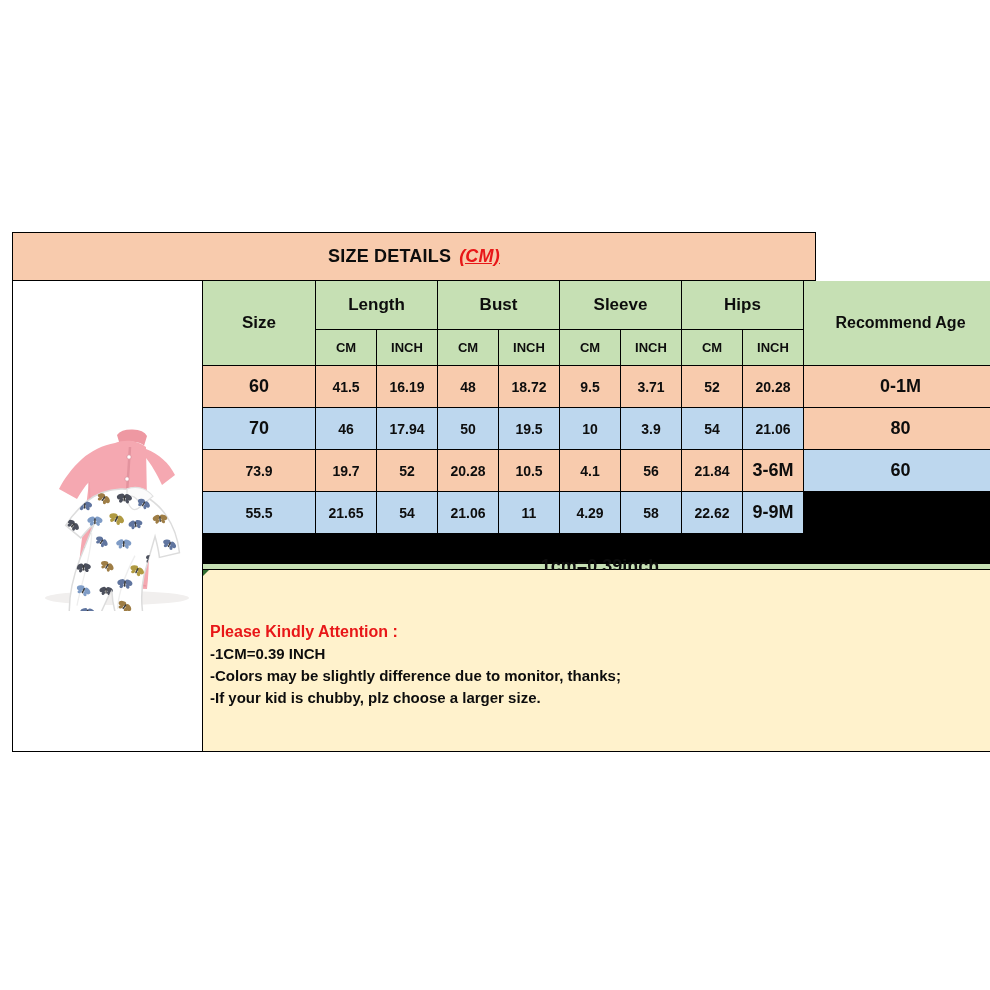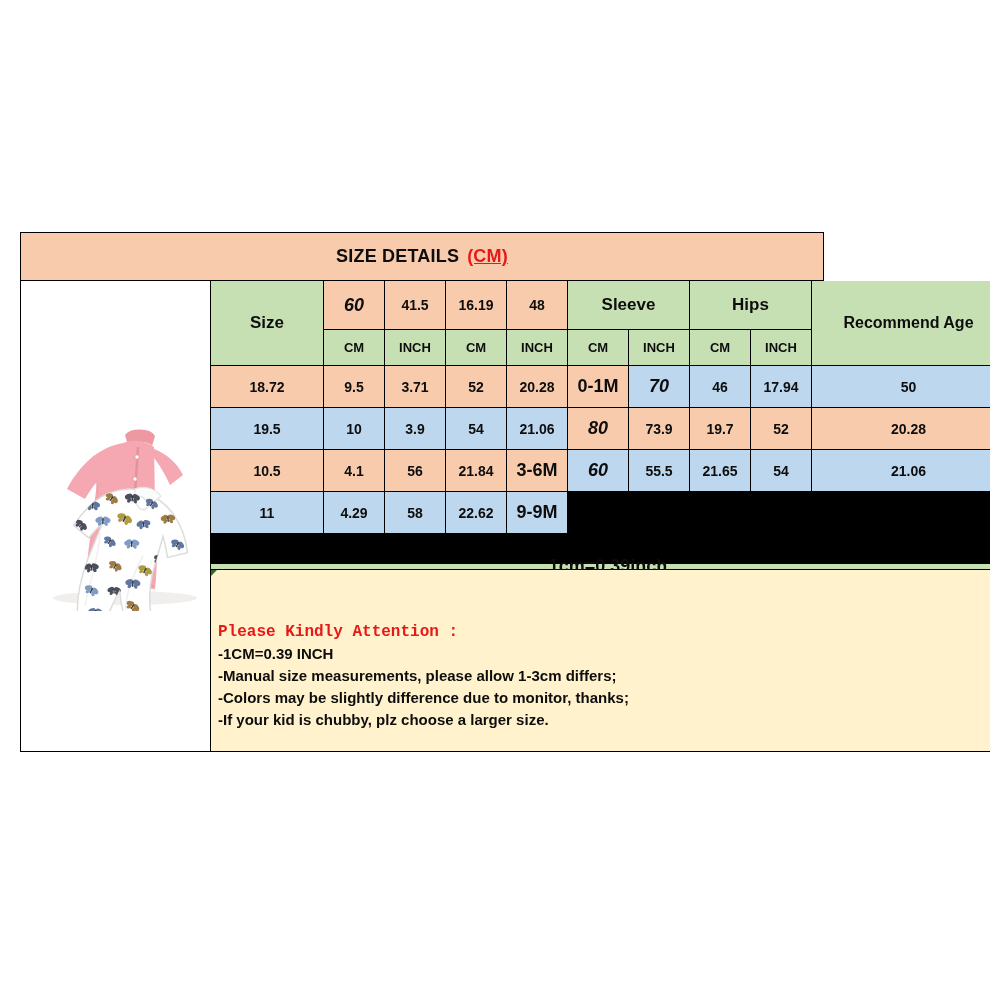--- a/index.html
+++ b/index.html
@@ -3,33 +3,33 @@
 <meta charset="utf-8">
 <style>
   * { box-sizing: border-box; margin: 0; padding: 0; }
   html, body { width: 990px; height: 990px; background: #ffffff; overflow: hidden; }
   body {
     font-family: "Liberation Sans", sans-serif;
     font-weight: 700;
     color: #0d0d0d;
     position: relative;
   }
-  .sheet { position: absolute; left: 20px; top: 232px; width: 804px; }
+  .sheet { position: absolute; left: 12px; top: 232px; width: 804px; }
 
   .title-bar {
     height: 49px;
     background: #F8CBAD;
     border: 1px solid #000;
     display: flex;
     align-items: center;
     justify-content: center;
     font-size: 18px;
     letter-spacing: .2px;
   }
-  .title-unit { color: #e81718; text-decoration: underline; margin-left: 8px; }
+  .title-unit { color: #e81718; text-decoration: underline; margin-left: 8px; font-style: italic; }
 
   .grid {
     display: grid;
     grid-template-columns: 189px 112px repeat(8, 60px) 193px;
     grid-template-rows: 48px 35px repeat(4, 41px) 35px 181px;
     gap: 1px;
     background: #000;
     border: 1px solid #000;
     border-top: none;
     width: 986px;
@@ -45,35 +45,35 @@
 
   .size-hdr { grid-column: 2; grid-row: 1 / 3; font-size: 17px; }
   .grp { grid-row: 1; font-size: 17px; }
   .grp-length { grid-column: 3 / 5; }
   .grp-bust   { grid-column: 5 / 7; }
   .grp-sleeve { grid-column: 7 / 9; }
   .grp-hips   { grid-column: 9 / 11; }
   .age-hdr { grid-column: 11; grid-row: 1 / 3; font-size: 16px; }
   .sub { grid-row: 2; font-size: 13px; }
 
-  .size-cell { font-size: 18px; font-style: italic; }
+  .size-cell { font-size: 18px; }
   .val { font-size: 14px; }
   .age-cell { font-size: 18px; }
 
   .note-row { grid-column: 2 / 12; grid-row: 7; font-size: 18px; margin-top: 30px; }
 
   .attn {
     grid-column: 2 / 12;
     grid-row: 8;
     display: block;
     padding: 51px 10px 0 7px;
     font-size: 15px;
     line-height: 22px;
   }
-  .attn-heading { color: #e81718; font-size: 16px; font-family: Liberation Mono, monospace; }
+  .attn-heading { color: #e81718; font-size: 16px; }
 
   .corner-mark {
     position: absolute; left: 0; top: 0; width: 0; height: 0;
     border-top: 6px solid #2e6b30;
     border-right: 6px solid transparent;
   }
 </style>
 </head>
 <body>
 
@@ -148,20 +148,22 @@
             <use href="#bfly" transform="translate(52 112) rotate(-15) scale(1.1)" fill="#4b4f5c"></use>
             <use href="#bfly" transform="translate(74 122) rotate(20) scale(1.2)" fill="#9e7d45"></use>
             <use href="#bfly" transform="translate(40 138) rotate(-10) scale(1.2)" fill="#60759f"></use>
             <use href="#bfly" transform="translate(62 134) rotate(15) scale(1.15)" fill="#b09a42"></use>
           </g>
         </g>
       </svg>
     </div>
 
     <div class="c green size-hdr">Size</div>
+    <div class="c green grp grp-length">Length</div>
+    <div class="c green grp grp-bust">Bust</div>
     <div class="c green grp grp-sleeve">Sleeve</div>
     <div class="c green grp grp-hips">Hips</div>
     <div class="c green age-hdr">Recommend Age</div>
 
     <div class="c green sub">CM</div>
     <div class="c green sub">INCH</div>
     <div class="c green sub">CM</div>
     <div class="c green sub">INCH</div>
     <div class="c green sub">CM</div>
     <div class="c green sub">INCH</div>
@@ -210,19 +212,18 @@
     <div class="c blue val">58</div>
     <div class="c blue val">22.62</div>
     <div class="c blue age-cell">9-9M</div>
 
     <div class="c green note-row">1cm=0.39inch</div>
 
     <div class="c cream attn">
       <span class="corner-mark"></span>
       <div class="attn-heading">Please Kindly Attention :</div>
       <div>-1CM=0.39 INCH</div>
-      <div>-Manual size measurements, please allow 1-3cm differs;</div>
       <div>-Colors may be slightly difference due to monitor, thanks;</div>
       <div>-If your kid is chubby, plz choose a larger size.</div>
     </div>
 
   </div>
 </div>
 
 </body></html>

